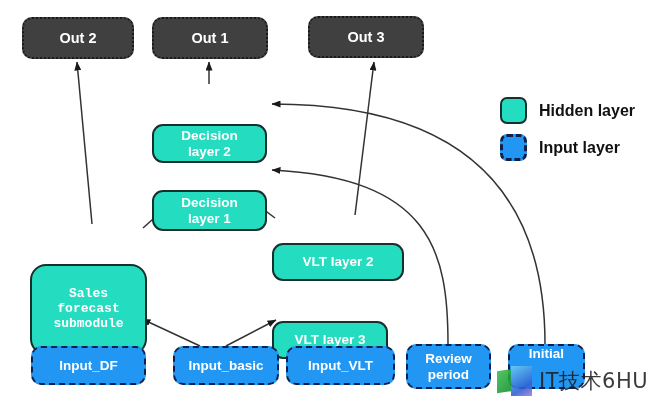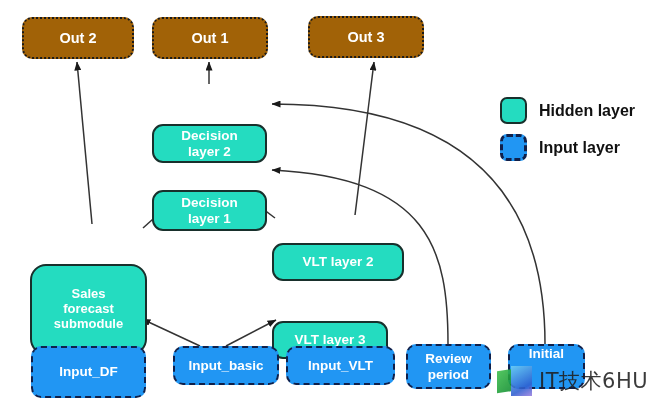--- a/index.html
+++ b/index.html
@@ -30,41 +30,42 @@
     align-items: center;
     justify-content: center;
     text-align: center;
     color: #ffffff;
     font-weight: bold;
     line-height: 1.15;
     border-radius: 9px;
     z-index: 3;
   }
   .node-output {
-    background: #a16207;
+    background: #404040;
     border: 2.5px dotted #1a1a1a;
     font-size: 14.5px;
     border-radius: 10px;
   }
   .node-hidden {
     background: #24dcc0;
     border: 2px solid #18302c;
     font-size: 13.5px;
     border-radius: 11px;
     margin-top: 40px;
   }
   .node-input {
     background: #2196f3;
     border: 2.5px dashed #10204a;
     font-size: 13.5px;
     border-radius: 10px;
   }
   .node-big {
     font-size: 13px;
     border-radius: 16px;
+    font-family: Liberation Mono, monospace;
   }
   .legend {
     position: absolute;
     left: 500px;
     top: 92px;
     z-index: 4;
   }
   .legend-row {
     display: flex;
     align-items: center;
@@ -157,21 +158,21 @@
   <div class="node node-hidden" style="left:152px;top:84px;width:115px;height:39px;white-space:pre-line;">Decision
 layer 2</div>
   <div class="node node-hidden" style="left:152px;top:150px;width:115px;height:41px;white-space:pre-line;">Decision
 layer 1</div>
   <div class="node node-hidden node-big" style="left:30px;top:224px;width:117px;height:91px;white-space:pre-line;">Sales
 forecast
 submodule</div>
   <div class="node node-hidden" style="left:272px;top:203px;width:132px;height:38px;">VLT layer 2</div>
   <div class="node node-hidden" style="left:272px;top:281px;width:116px;height:38px;">VLT layer 3</div>
 
-  <div class="node node-input" style="left:31px;top:346px;width:115px;height:52px;">Input_DF</div>
+  <div class="node node-input" style="left:31px;top:346px;width:115px;height:39px;">Input_DF</div>
   <div class="node node-input" style="left:160px;top:346px;width:106px;height:39px;margin-left:13px;">Input_basic</div>
   <div class="node node-input" style="left:286px;top:346px;width:109px;height:39px;">Input_VLT</div>
   <div class="node node-input" style="left:406px;top:344px;width:85px;height:45px;white-space:pre-line;">Review
 period</div>
   <div class="node node-input" style="left:508px;top:344px;width:77px;height:45px;align-items:flex-start;padding-top:0;">Initial</div>
 
   <div class="legend">
     <div class="legend-row">
       <div class="legend-swatch sw-hidden"></div>
       <div class="legend-label">Hidden layer</div>

